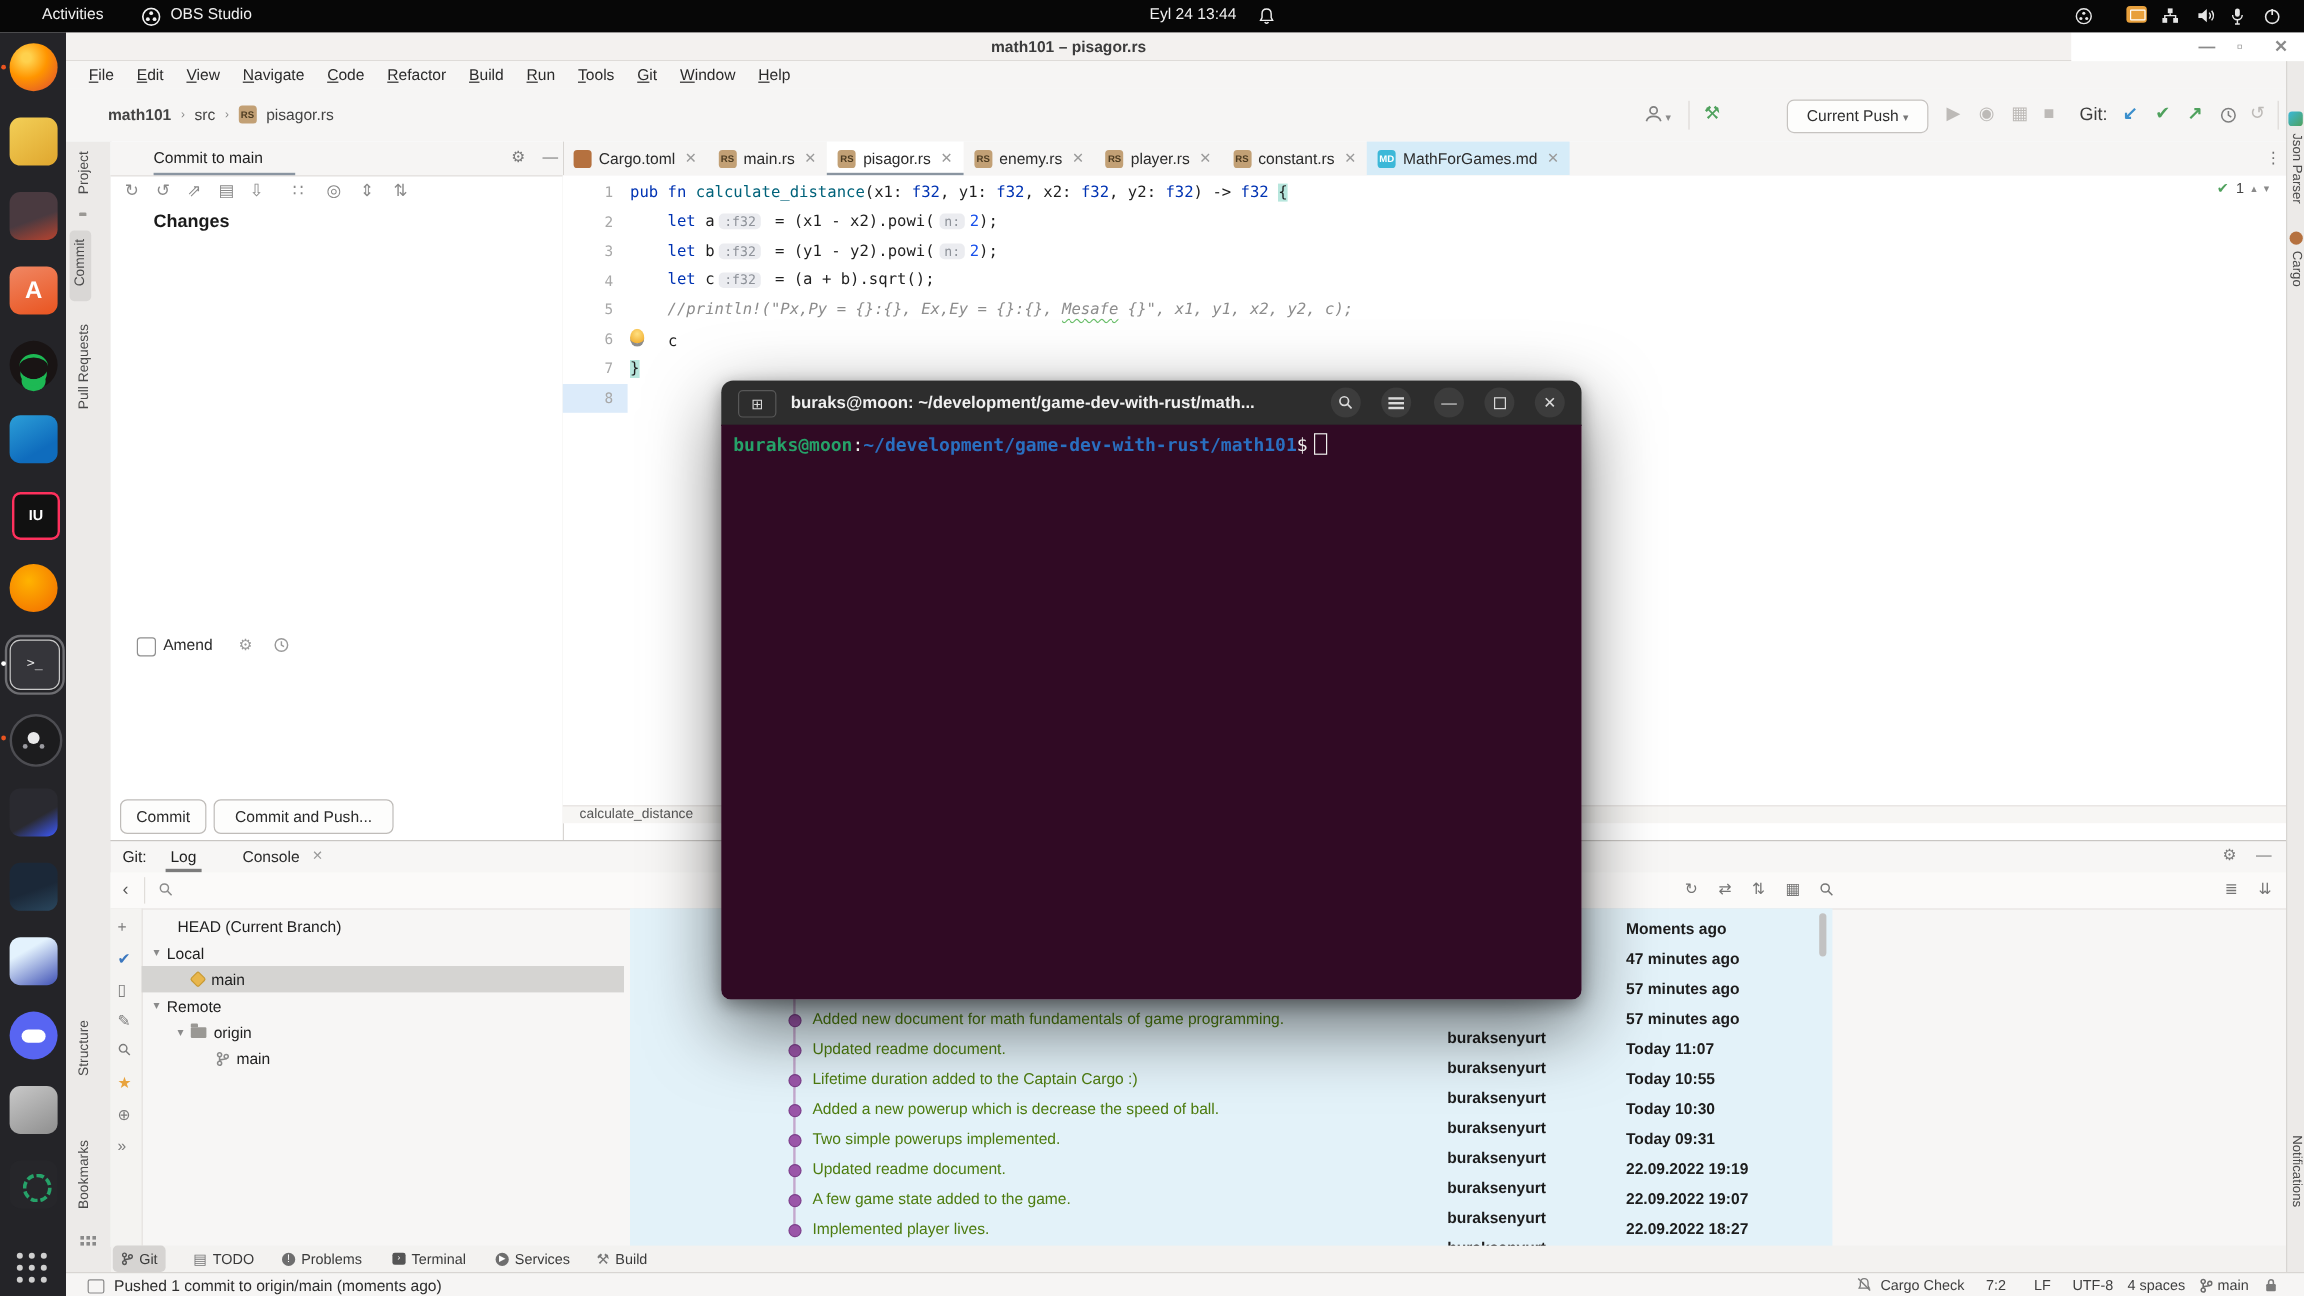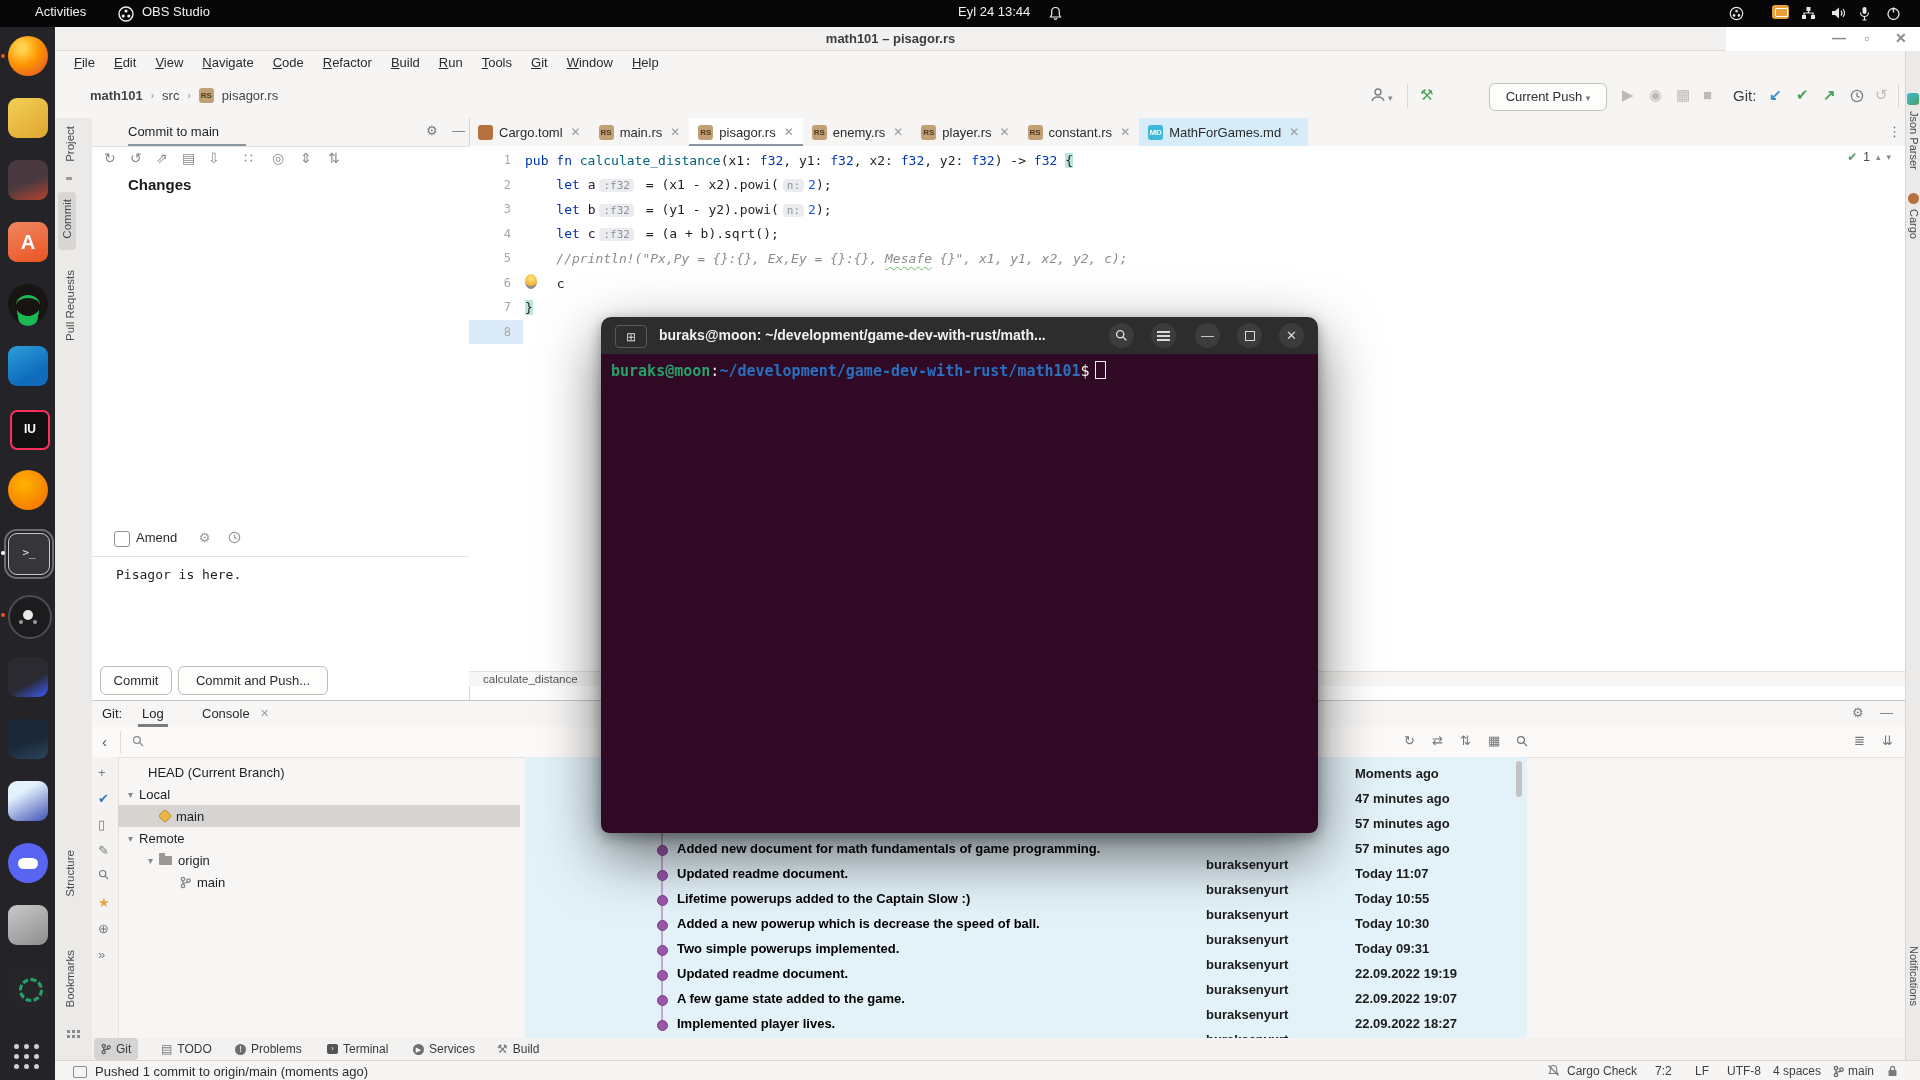--- a/index.html
+++ b/index.html
@@ -124,21 +124,21 @@
   .tree-row{position:absolute;height:22px;display:flex;align-items:center;gap:6px;}
   .tree-sel{position:absolute;left:0;top:48px;width:402px;height:22px;background:#d5d4d2;}
   .chev{color:#8a8a8a;font-size:10px;}
   .tag-ico{width:8px;height:8px;background:#e8b64c;border-radius:2px;transform:rotate(45deg);border:1px solid #c89a34;}
   .folder-ico{width:13px;height:9px;background:#9a9894;border-radius:1px;position:relative;}
   .folder-ico:before{content:"";position:absolute;left:0;top:-3px;width:6px;height:3px;background:#9a9894;border-radius:1px 1px 0 0;}
   .commit-list{position:absolute;left:433px;top:0;width:1002px;height:282px;background:#e3f2f9;}
   .graph-line{position:absolute;left:136px;top:8px;width:2px;height:266px;background:#c4a8ce;}
   .commit-row{position:relative;height:25px;}
   .c-dot{position:absolute;left:132px;top:8px;width:9px;height:9px;border-radius:50%;background:#9a56a8;border:1px solid #7d3f8c;}
-  .c-msg{position:absolute;left:152px;top:4px;font-weight:bold;color:#000000;white-space:nowrap;}
+  .c-msg{position:absolute;left:152px;top:4px;font-weight:normal;color:#4d7c0f;white-space:nowrap;}
   .c-author{position:absolute;left:681px;top:20px;font-weight:bold;color:#1c1c1c;}
   .c-date{position:absolute;left:830px;top:4px;font-weight:bold;color:#1c1c1c;white-space:nowrap;}
   .scroll-thumb{position:absolute;left:991px;top:4px;width:6px;height:36px;background:#c2c2c2;border-radius:3px;}
   .details{position:absolute;left:1435px;top:0;width:378px;height:282px;background:#f6f5f4;border-left:1px solid #d8d5d2;color:#9a9a9a;}
   .details-split{position:absolute;left:0;top:185px;width:100%;height:1px;background:#ddd;}
 
   
   .tool-tabs{position:absolute;left:92px;top:1038px;width:1813px;height:22px;background:#f3f2f0;font-size:12px;color:#3a3a3a;}
   .tt{position:absolute;top:0;height:22px;display:flex;align-items:center;gap:5px;padding:0 7px;}
   .tt.active{background:#d6d4d2;border-radius:4px;}
@@ -416,23 +416,20 @@
       <span style="margin-left:22px;">Amend</span>
       <span style="margin-left:18px;color:#9a9a9a;">⚙</span>
       <span style="display:inline-block;margin-left:14px;vertical-align:-2px;">
         <svg width="13" height="13" viewBox="0 0 13 13">
             <circle cx="6.5" cy="6.5" r="5.2" fill="none" stroke="#9a9a9a" stroke-width="1.2"></circle>
             <path d="M6.5 3.4v3.1l2.2 1.4" fill="none" stroke="#9a9a9a" stroke-width="1.2"></path>
           </svg>
       </span>
     </div>
 
-    <div class="msg-area">
-      <span style="position:absolute;left:24px;top:10px;">Pisagor is here.</span>
-    </div>
 
     <div class="btn" style="left:8px;width:70px;">Commit</div>
     <div class="btn" style="left:86px;width:148px;">Commit and Push...</div>
   </div>
 
   <div class="editor">
     <div class="cur-line-gutter"></div>
     <div class="code-lines">
         <div class="cl">
           <span class="lnum">1</span>
@@ -592,21 +589,21 @@
               <span class="c-date">57 minutes ago</span>
             </div>
             <div class="commit-row">
               <span class="c-dot"></span>
               <span class="c-msg">Updated readme document.</span>
               <span class="c-author">buraksenyurt</span>
               <span class="c-date">Today 11:07</span>
             </div>
             <div class="commit-row">
               <span class="c-dot"></span>
-              <span class="c-msg">Lifetime powerups added to the Captain Slow :)</span>
+              <span class="c-msg">Lifetime duration added to the Captain Cargo :)</span>
               <span class="c-author">buraksenyurt</span>
               <span class="c-date">Today 10:55</span>
             </div>
             <div class="commit-row">
               <span class="c-dot"></span>
               <span class="c-msg">Added a new powerup which is decrease the speed of ball.</span>
               <span class="c-author">buraksenyurt</span>
               <span class="c-date">Today 10:30</span>
             </div>
             <div class="commit-row">

